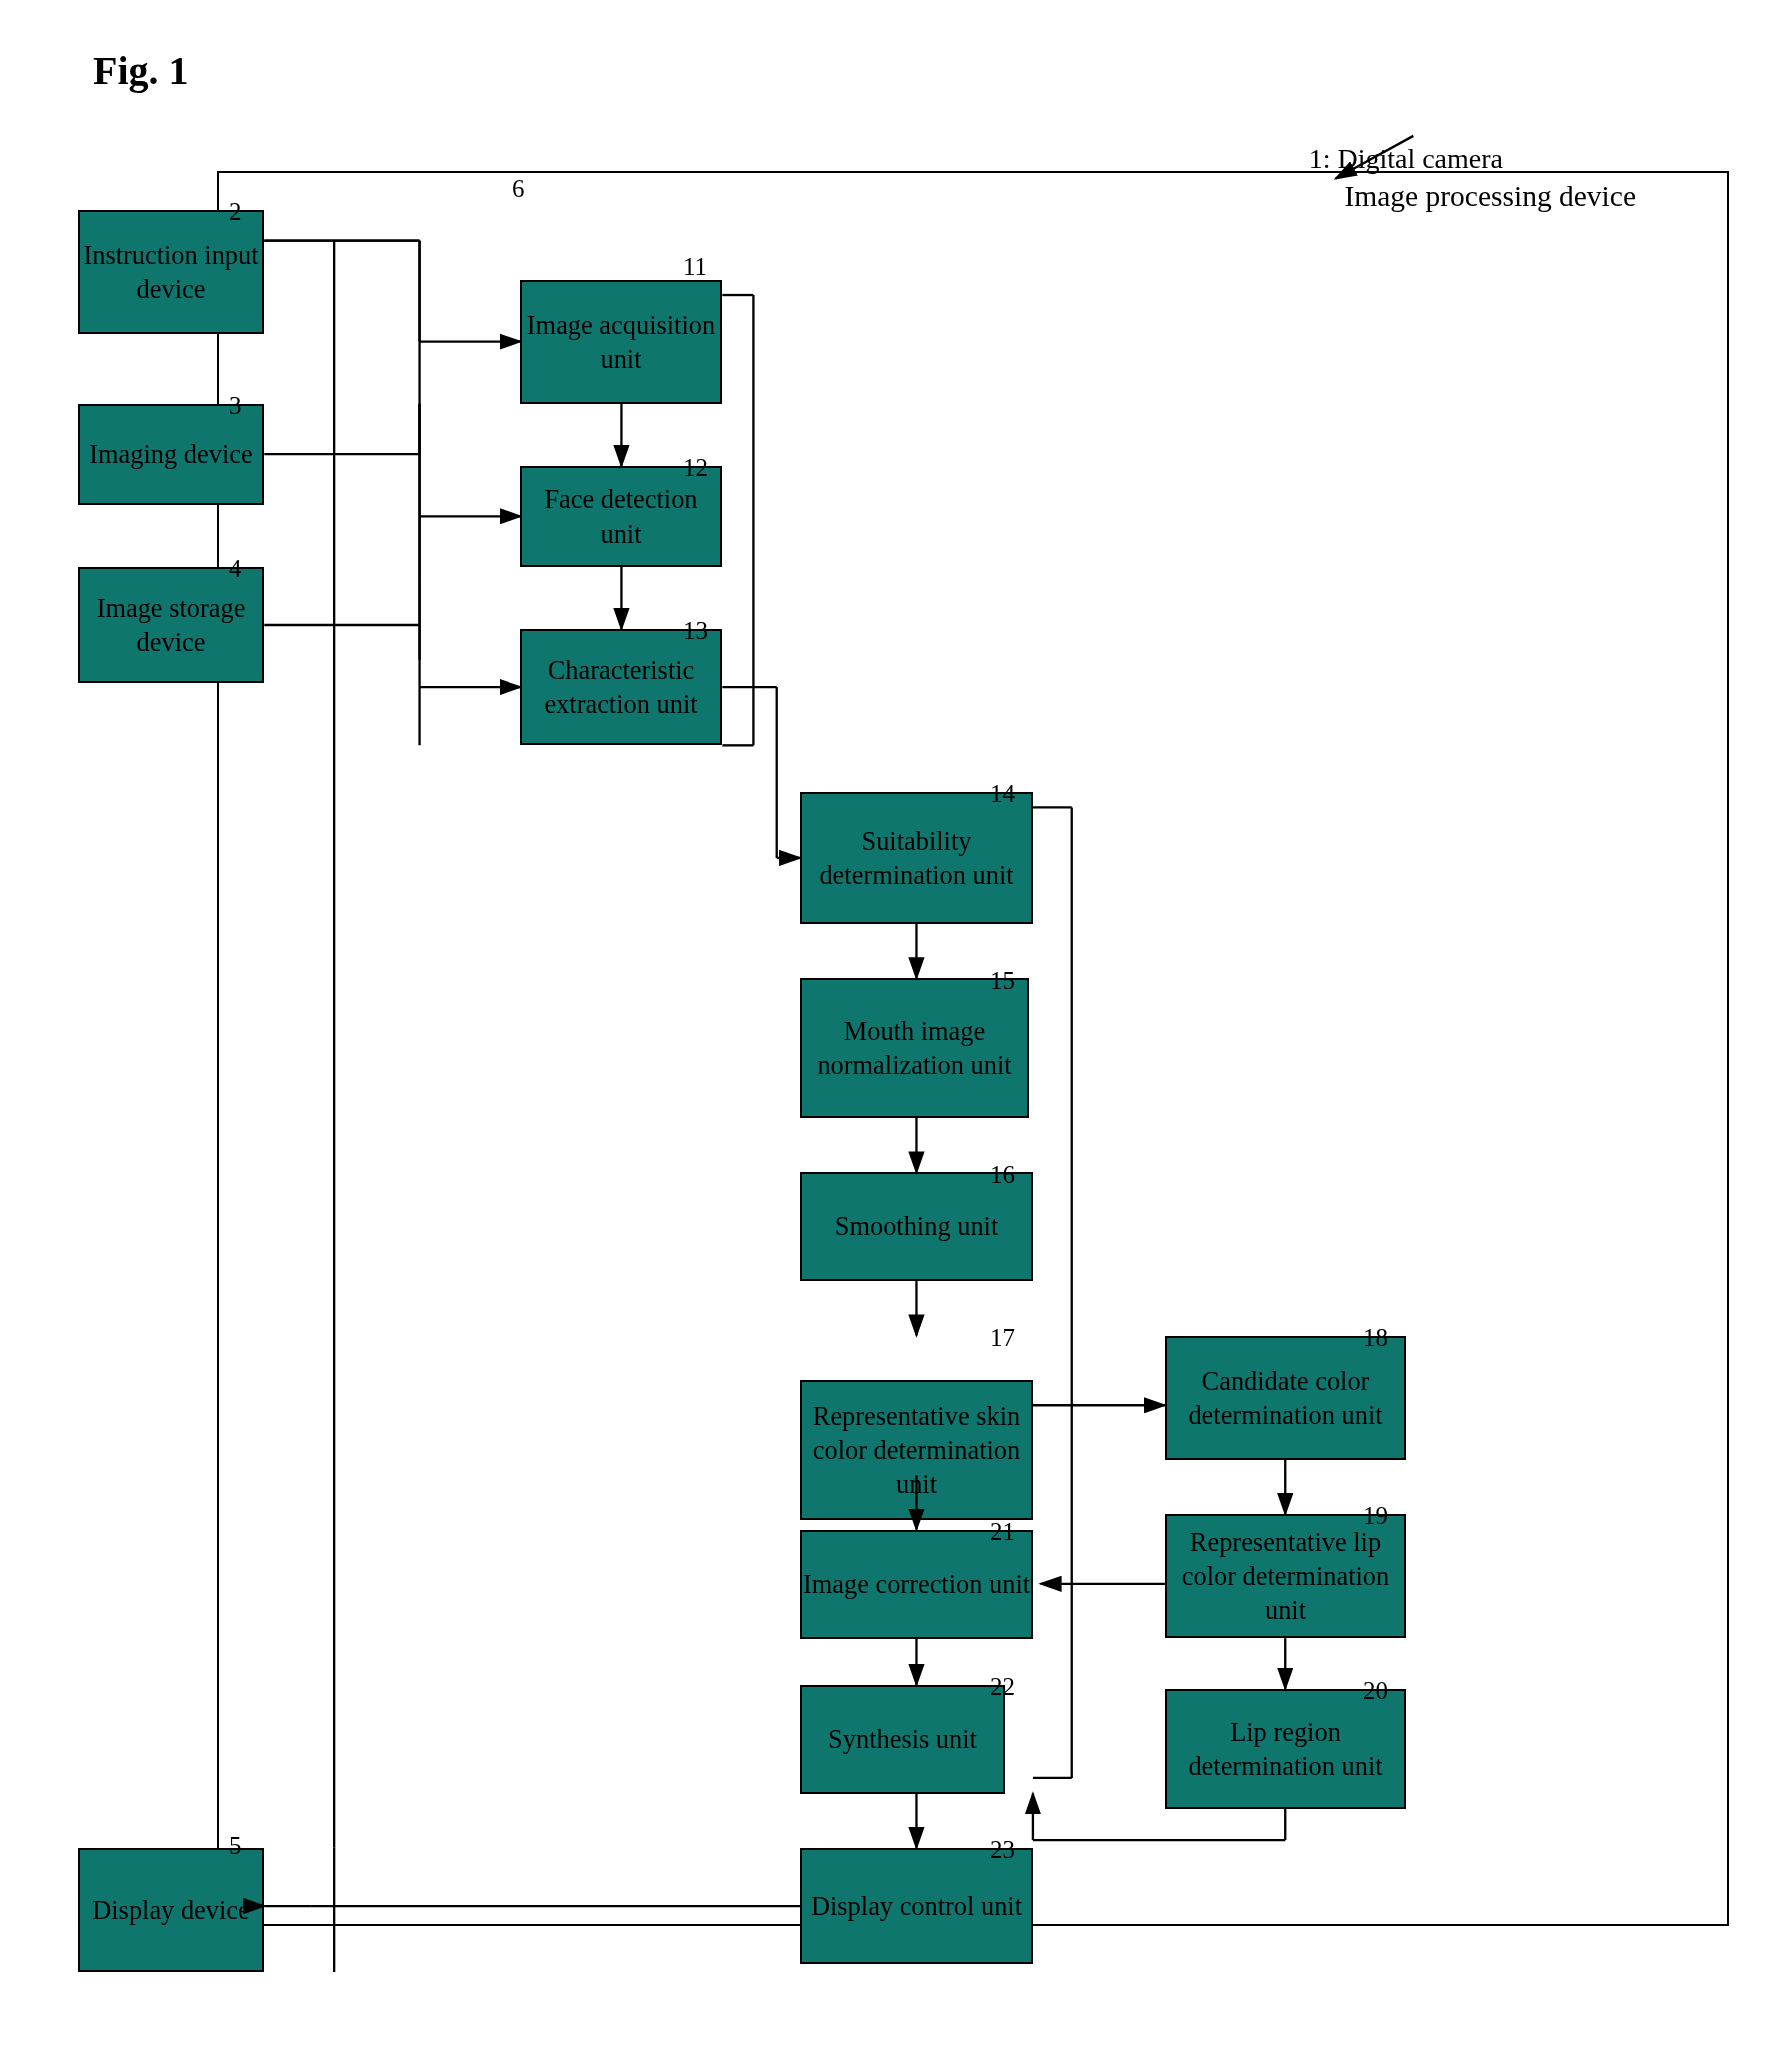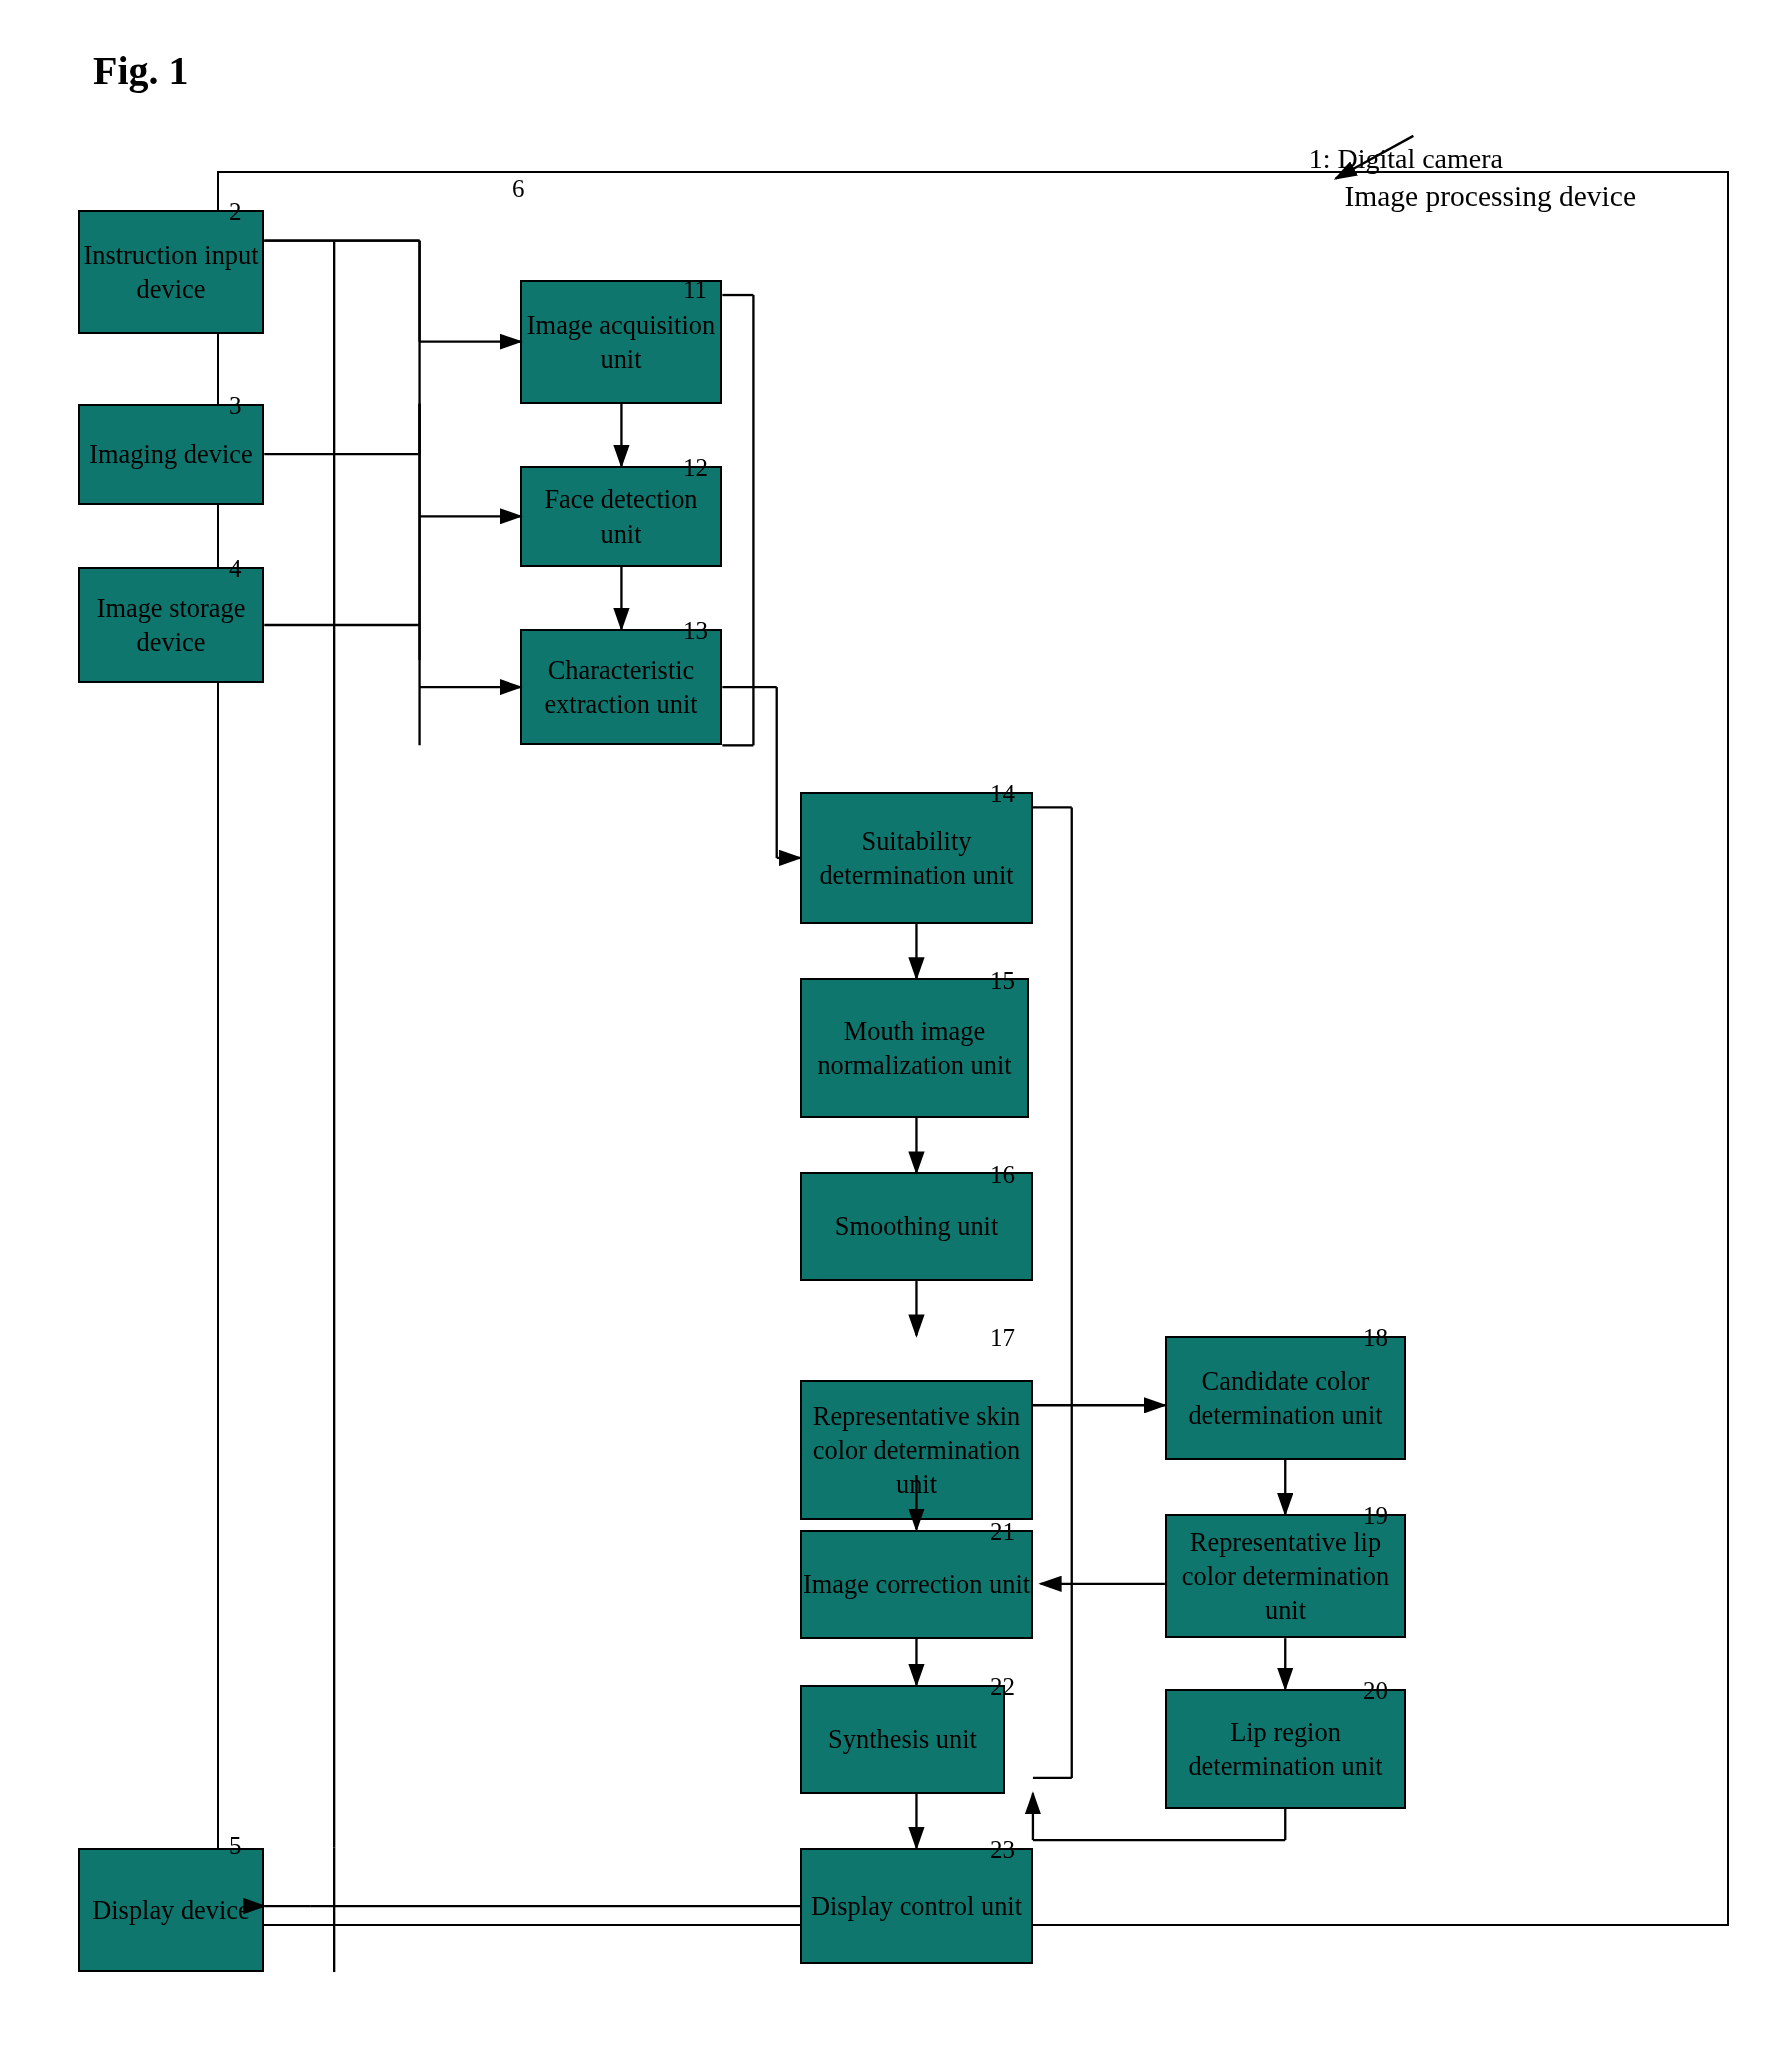--- a/index.html
+++ b/index.html
@@ -100,21 +100,21 @@
   <span>Image storage
 device</span>
 </div>
 <div class="ref-num" style="top:555px; left:229px;">4</div>
 
 <div class="box" style="top:280px; left:520px; width:202px; height:124px;">
   <span>Image
 acquisition
 unit</span>
 </div>
-<div class="ref-num" style="top:276px; left:683px;">11</div>
+<div class="ref-num" style="top:253px; left:683px;">11</div>
 
 <div class="box" style="top:466px; left:520px; width:202px; height:101px;">
   <span>Face
 detection unit</span>
 </div>
 <div class="ref-num" style="top:454px; left:683px;">12</div>
 
 <div class="box" style="top:629px; left:520px; width:202px; height:116px;">
   <span>Characteristic
 extraction unit</span>

